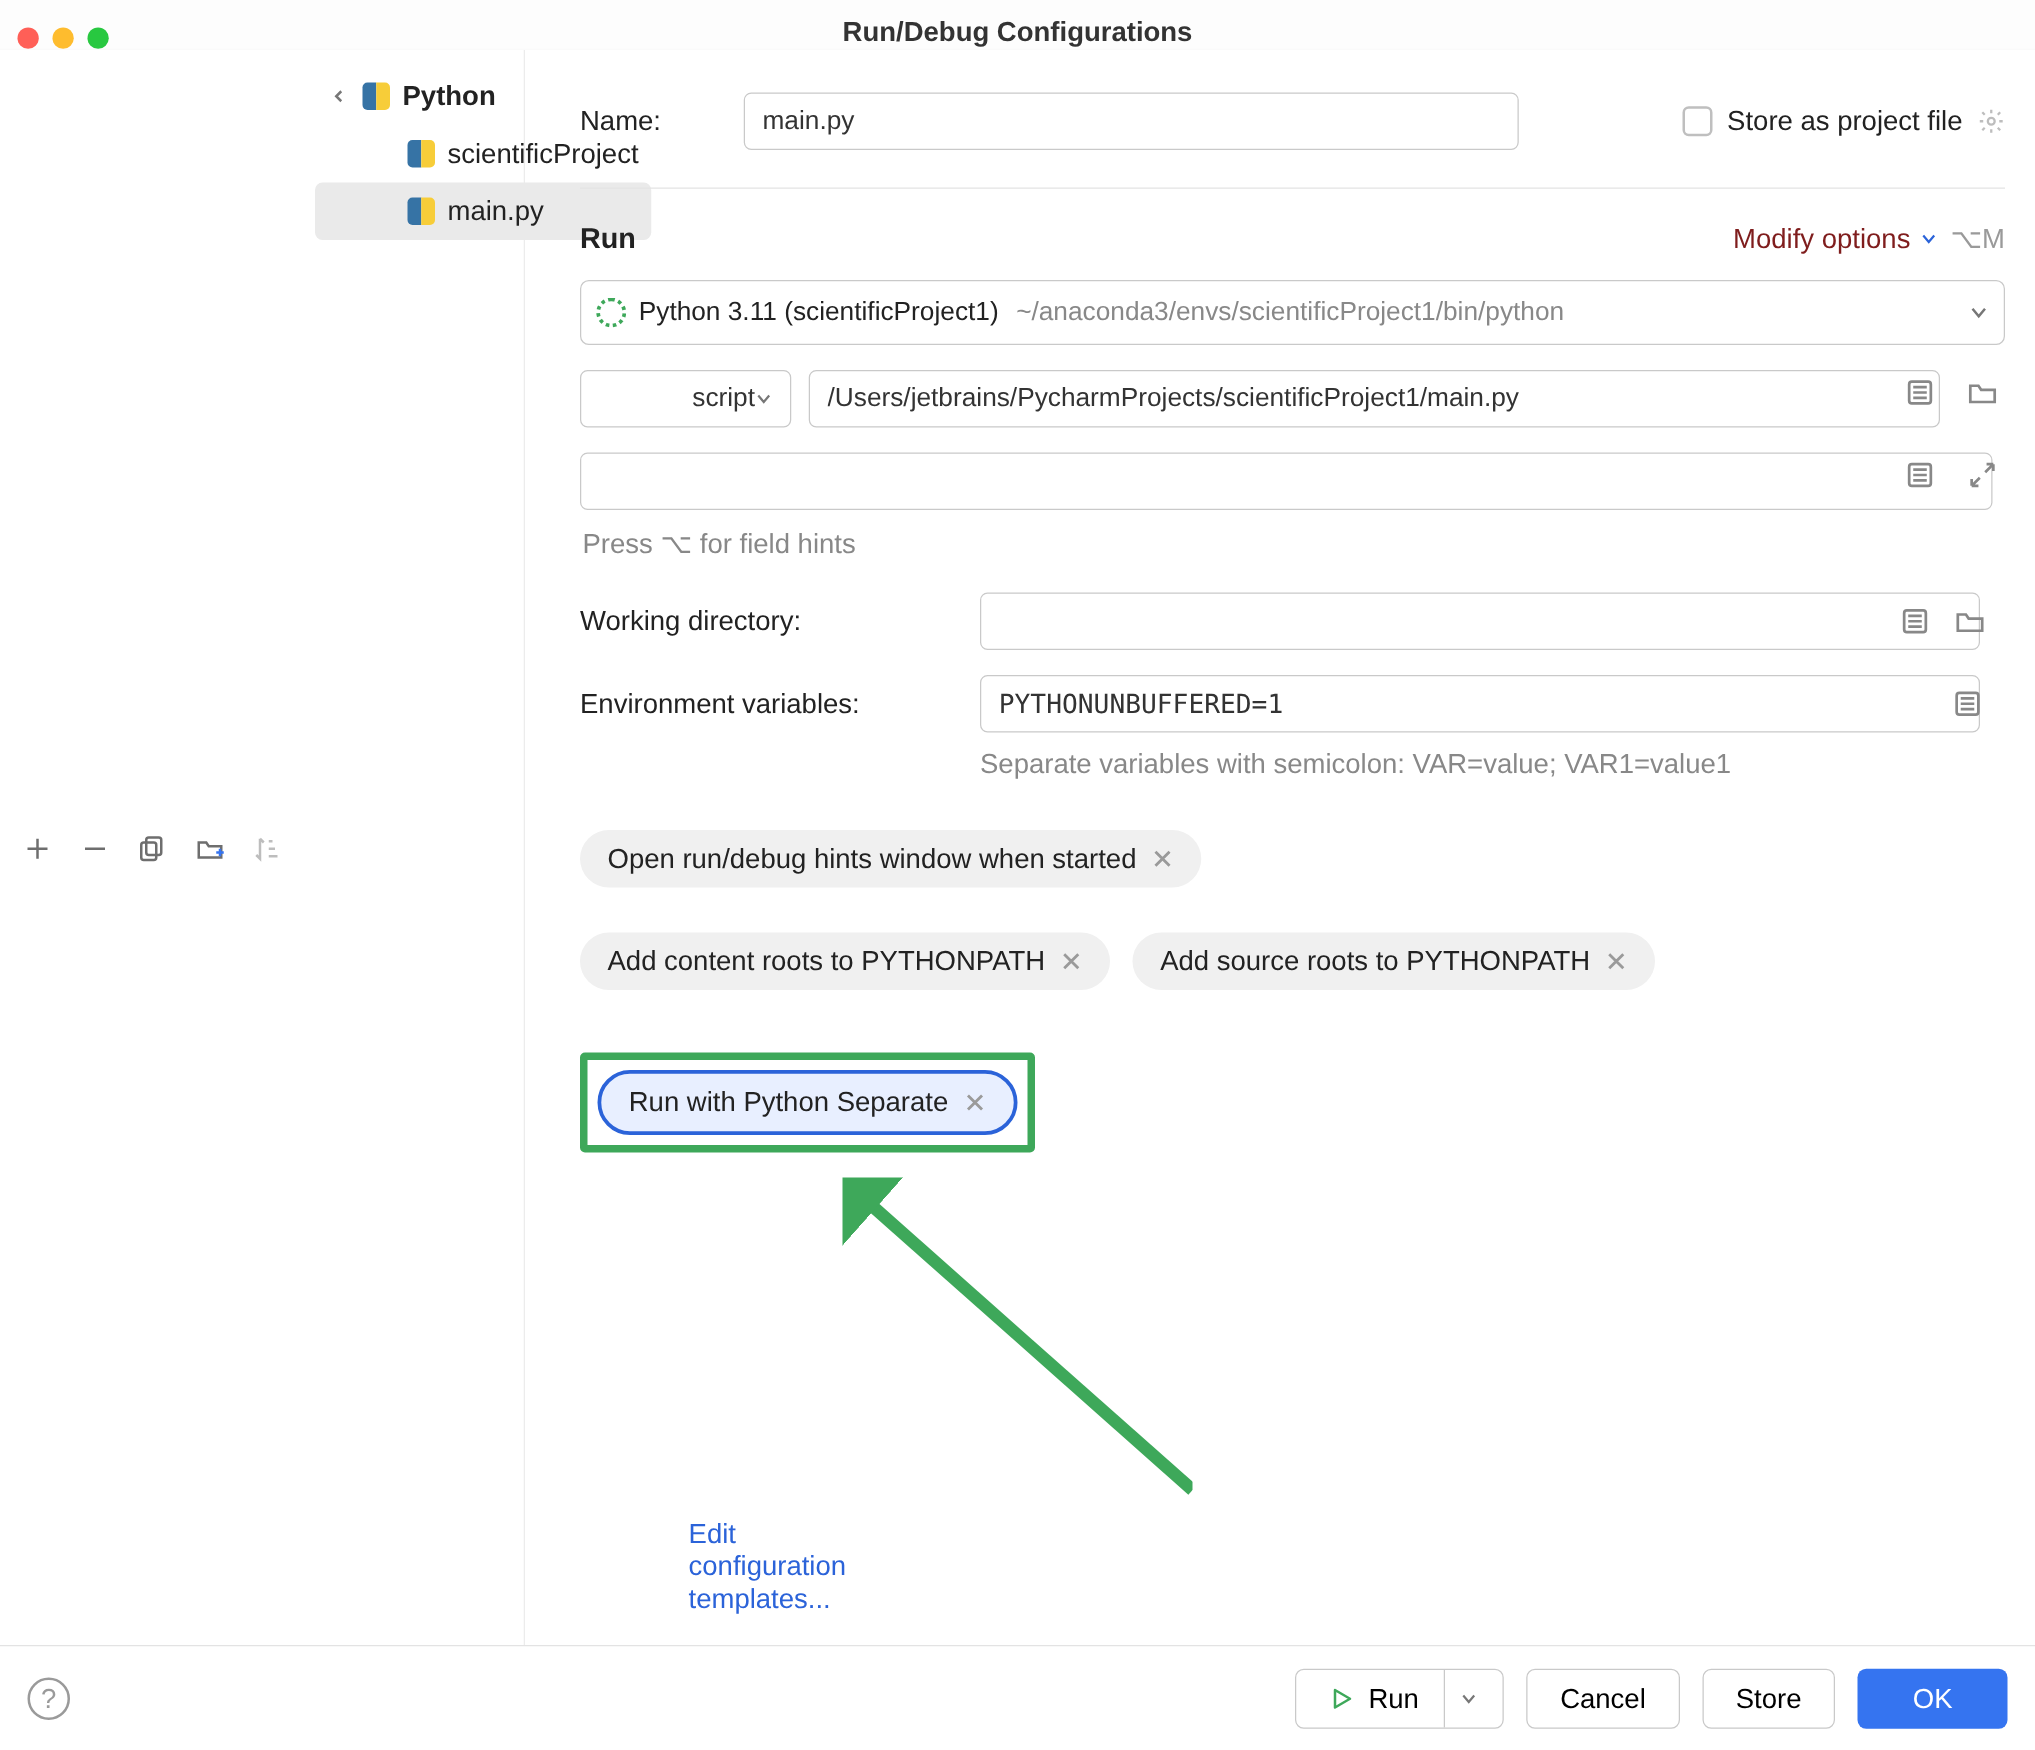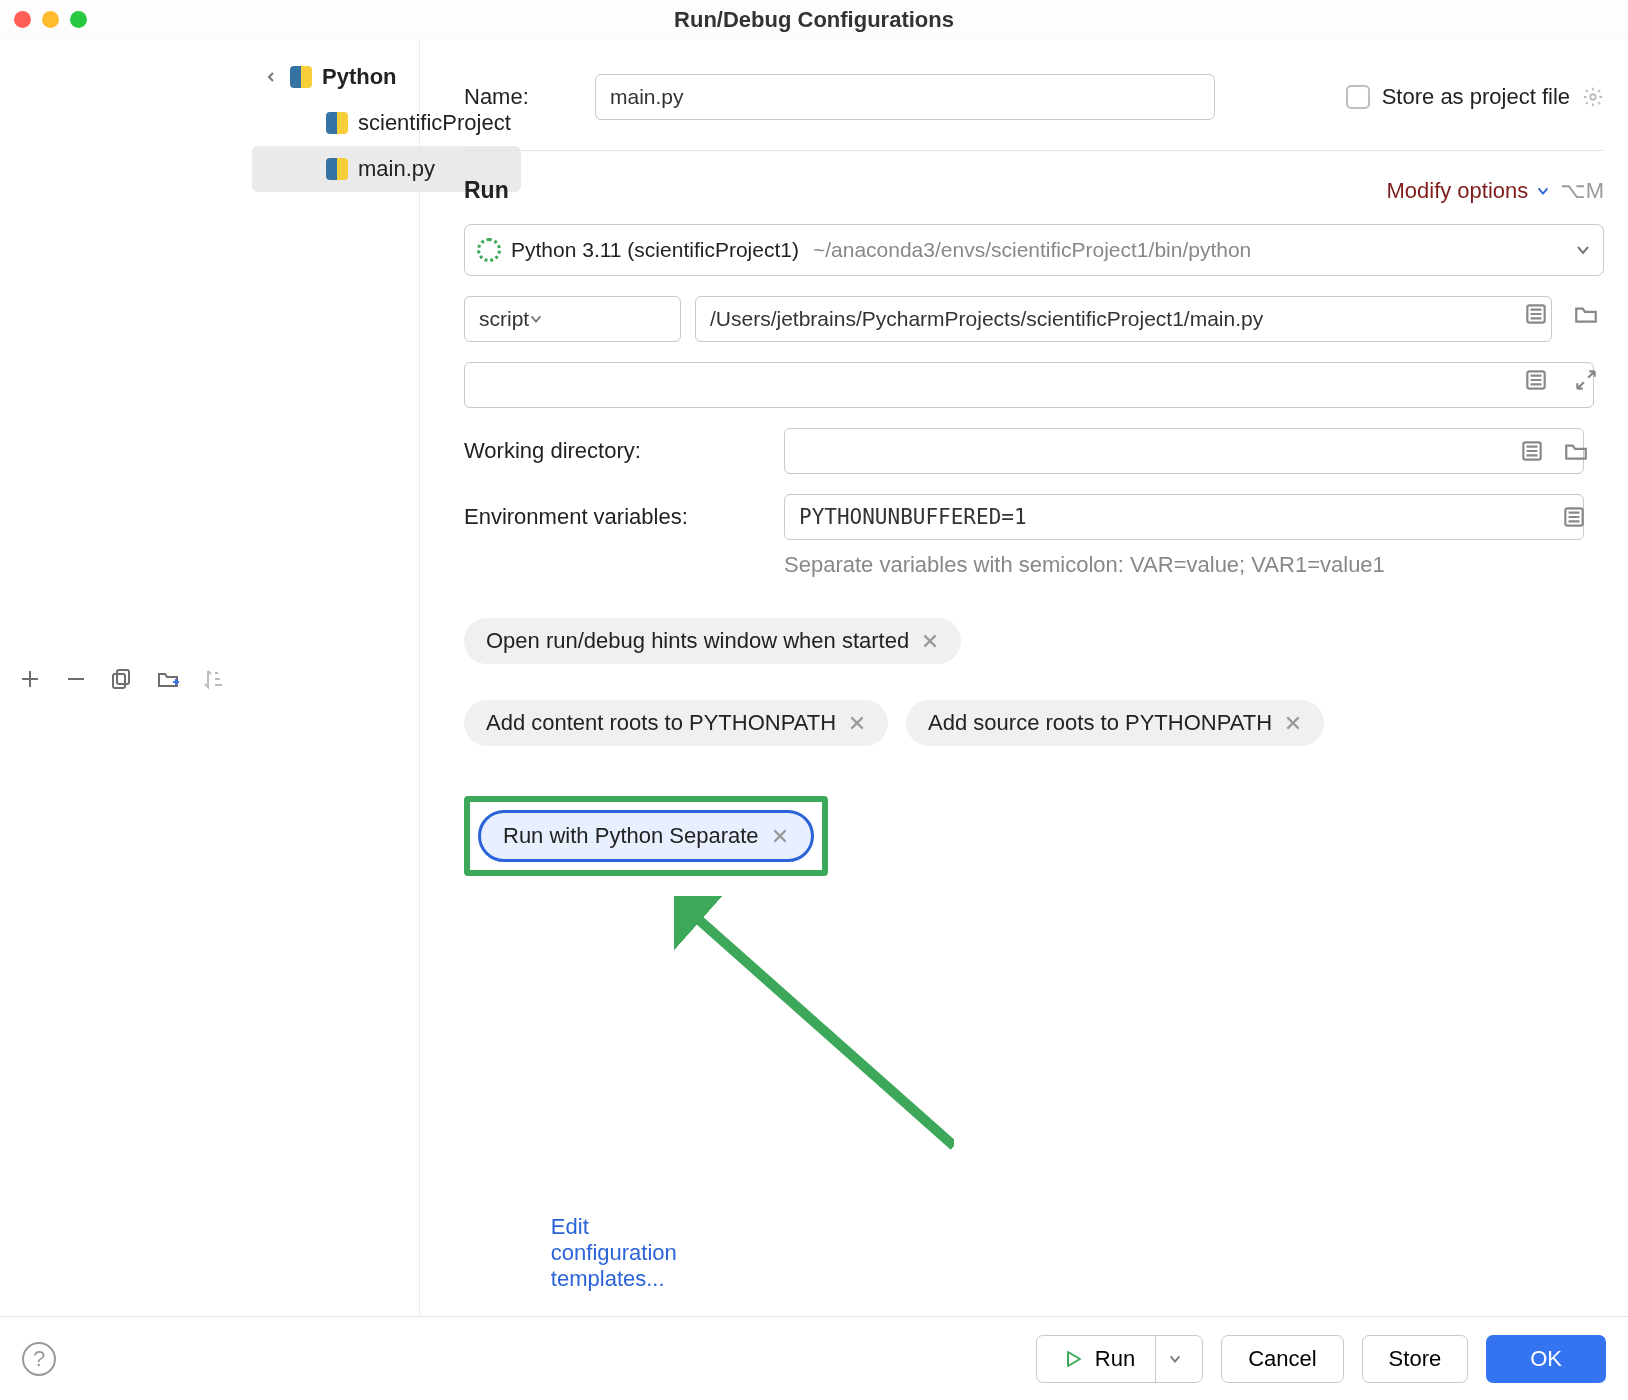--- a/index.html
+++ b/index.html
@@ -8,21 +8,21 @@
     font-family: -apple-system, BlinkMacSystemFont, "Segoe UI", Arial, sans-serif;
     font-size: 18px;
     color: #222;
     display: flex; flex-direction: column;
     background: #fff;
   }
 
   
   .titlebar {
     height: 40px;
-    display: flex; align-items: center;
+    display: flex; align-items: flex-end;
     position: relative;
     background: #fdfdfd;
     border-bottom: 1px solid #fafafa;
   }
   .traffic { display:flex; gap:11px; padding-left:14px; }
   .tl { width:17px; height:17px; border-radius:50%; }
   .tl.red{background:#ff5f57;} .tl.yellow{background:#febc2e;} .tl.green{background:#28c840;}
   .titlebar .title { position:absolute; left:50%; transform:translateX(-50%); font-weight:600; font-size:22px; color:#333; }
 
   .main { flex:1; display:flex; }
@@ -77,21 +77,21 @@
   .shortcut { color:#9a9a9a; font-size:22px; }
   .chev-down { width:14px; height:14px; }
 
   .interp { display:flex; align-items:center; gap:10px; border:1px solid #c9c9c9; border-radius:7px; height:52px; padding:0 12px 0 12px; cursor:pointer; margin-bottom:20px; }
   .interp .loader { width:24px; height:24px; border:3px dotted #3ea85a; border-radius:50%; }
   .interp .iname { font-size:21px; }
   .interp .ipath { font-size:21px; color:#888; margin-left:4px; flex:1; overflow:hidden; text-overflow:ellipsis; white-space:nowrap; }
   .caret-down { margin-left:auto; color:#777; }
 
   .row2 { display:flex; gap:14px; margin-bottom:20px; }
-  .select { width:217px; display:flex; align-items:center; justify-content:flex-start; }
+  .select { width:169px; display:flex; align-items:center; justify-content:flex-end; }
   .flex-input { flex:1; }
 
   .icon-btn { width:36px; height:36px; border:none; background:none; display:flex; align-items:center; justify-content:center; cursor:pointer; color:#888; }
   .icon-btn svg { width:26px; height:26px; stroke:#888; }
 
   .hint { color:#888; font-size:22px; margin: -6px 0 26px 2px; }
 
   .row3 { display:flex; align-items:center; gap:20px; margin-bottom:20px; }
   .row3 .fld-label { font-size:22px; min-width:300px; }
   .row3 .flex-input { flex:1; }
@@ -277,20 +277,21 @@
             <rect x="4" y="4" width="16" height="16" rx="2"></rect>
             <path d="M7 8h10M7 12h10M7 16h10"></path>
           </svg>
       </button>
       <button class="icon-btn">
         <svg viewBox="0 0 24 24" fill="none" stroke-width="2">
             <path d="M4 20l6-6M4 20v-5M4 20h5M20 4l-6 6M20 4v5M20 4h-5"></path>
           </svg>
       </button>
     </div>
+    <div class="hint">Press ⌥ for field hints</div>
 
     <div class="row3">
       <span class="fld-label">Working directory:</span>
       <input class="input flex-input" value="" style="">
       <span class="addon">
         <button class="icon-btn" style="margin-left:-90px;">
           <svg viewBox="0 0 24 24" fill="none" stroke-width="2">
               <rect x="4" y="4" width="16" height="16" rx="2"></rect>
               <path d="M7 8h10M7 12h10M7 16h10"></path>
             </svg>

